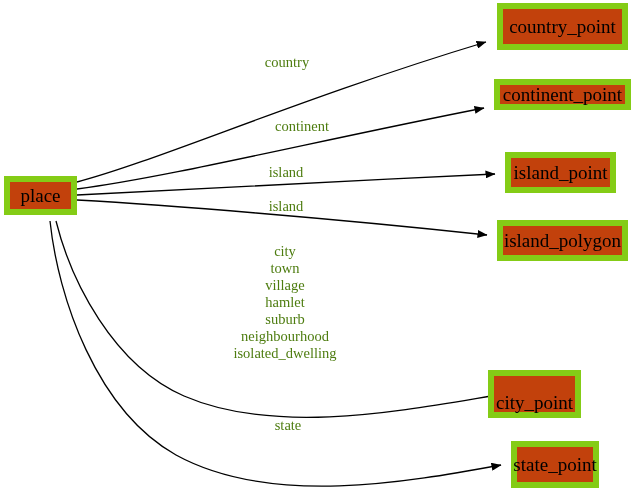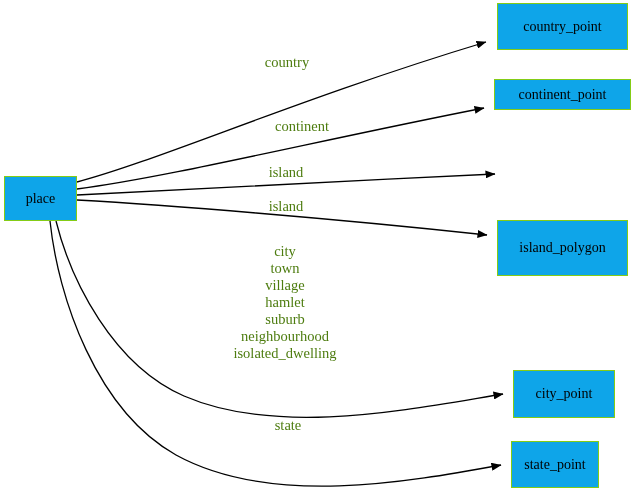--- a/index.html
+++ b/index.html
@@ -19,27 +19,27 @@
   #graph-svg {
     position: absolute;
     left: 0;
     top: 0;
     width: 635px;
     height: 496px;
   }
   .node-box {
     position: absolute;
     box-sizing: border-box;
-    border: 1px solid #84cc16;
-    background: #0ea5e9;
+    border: 6px solid #84cc16;
+    background: #c2410c;
     display: flex;
     align-items: center;
     justify-content: center;
     font-family: "Liberation Serif", "DejaVu Serif", serif;
-    font-size: 14px;
+    font-size: 19px;
     color: #000000;
     line-height: 1;
     white-space: nowrap;
   }
   .edge-label {
     position: absolute;
     font-family: "Liberation Serif", "DejaVu Serif", serif;
     font-size: 14.5px;
     color: #4d7c0f;
     line-height: 17px;
@@ -67,38 +67,41 @@
 
     <path d="M77,195 C190,189 350,181 495,174" fill="none" stroke="#000000" stroke-width="1.3" marker-end="url(#arrowhead)"></path>
 
     <path d="M77,200 C165,205 330,218 487,235" fill="none" stroke="#000000" stroke-width="1.3" marker-end="url(#arrowhead)"></path>
 
     <path d="M56,221 C71,281 113,365 184,396 C279,437 411,409 503,394" fill="none" stroke="#000000" stroke-width="1.3" marker-end="url(#arrowhead)"></path>
 
     <path d="M50,221 C58,297 96,410 176,455 C271,507 408,482 501,465" fill="none" stroke="#000000" stroke-width="1.3" marker-end="url(#arrowhead)"></path>
   </svg>
 
-  <div class="node-box" style="left:4px; top:176px; width:73px; height:45px;">
+  <div class="node-box" style="left:4px; top:176px; width:73px; height:39px;">
     <span>place</span>
   </div>
 
   <div class="node-box" style="left:497px; top:3px; width:131px; height:47px;">
     <span>country_point</span>
   </div>
 
   <div class="node-box" style="left:494px; top:79px; width:137px; height:31px;">
     <span>continent_point</span>
   </div>
 
+  <div class="node-box" style="left:505px; top:152px; width:111px; height:41px;">
+    <span>island_point</span>
+  </div>
 
-  <div class="node-box" style="left:497px; top:220px; width:131px; height:56px;">
+  <div class="node-box" style="left:497px; top:220px; width:131px; height:41px;">
     <span>island_polygon</span>
   </div>
 
-  <div class="node-box" style="left:513px; top:370px; width:102px; height:48px;">
+  <div class="node-box" style="left:488px; top:370px; width:93px; height:48px;align-items:flex-end;">
     <span>city_point</span>
   </div>
 
   <div class="node-box" style="left:511px; top:441px; width:88px; height:47px;">
     <span>state_point</span>
   </div>
 
   <div class="edge-label" style="left:287px; top:62px;">country</div>
 
   <div class="edge-label" style="left:302px; top:126px;">continent</div>

